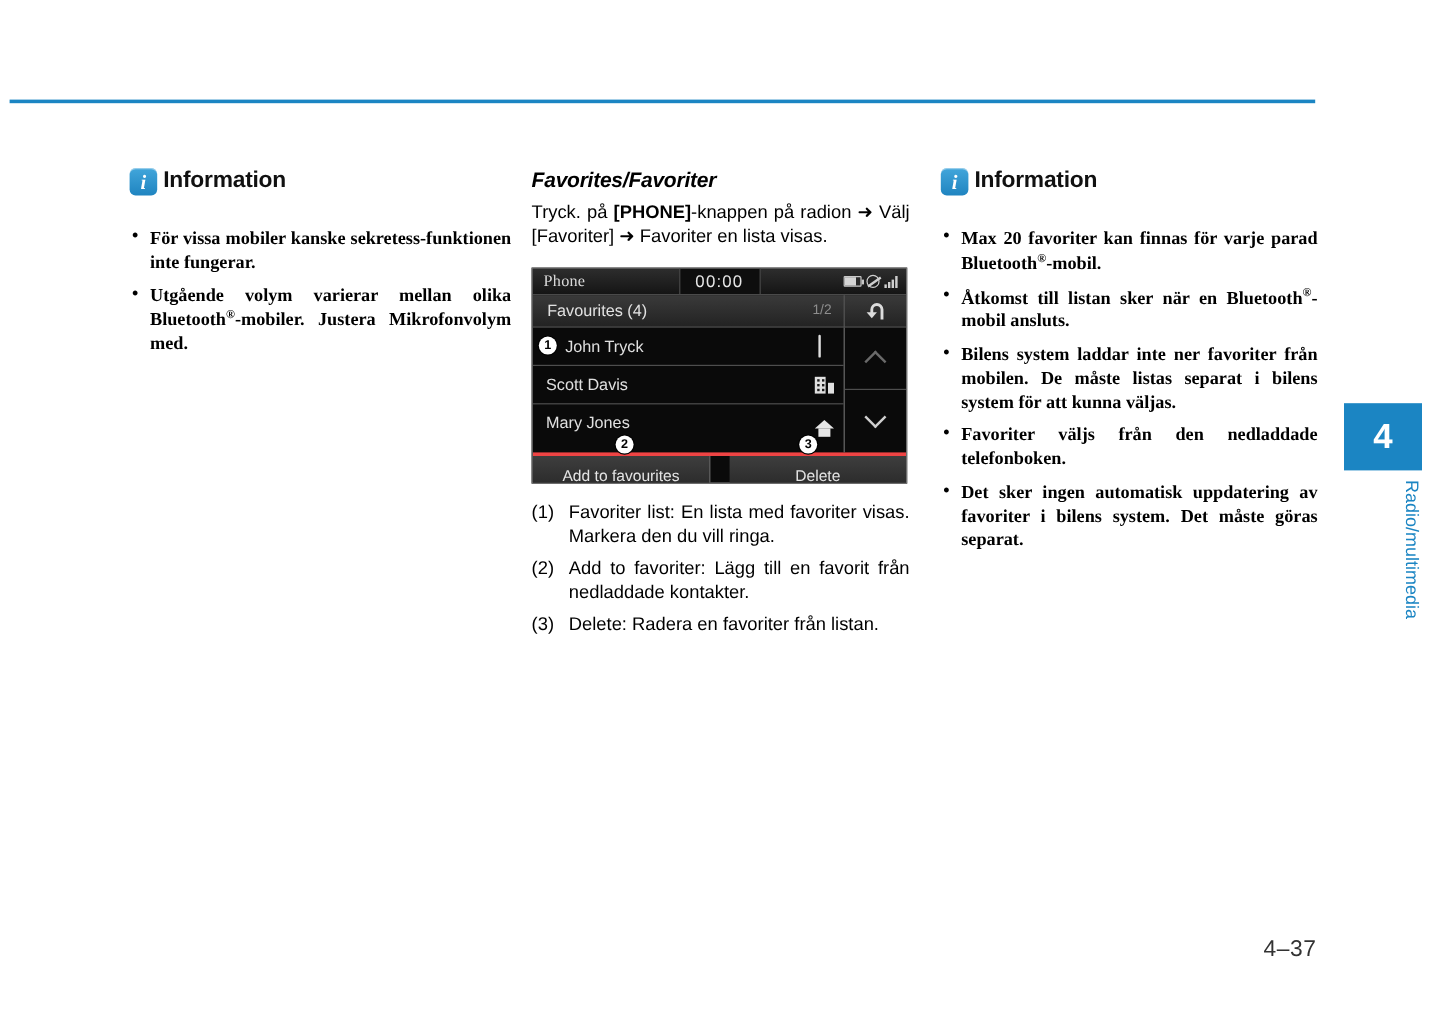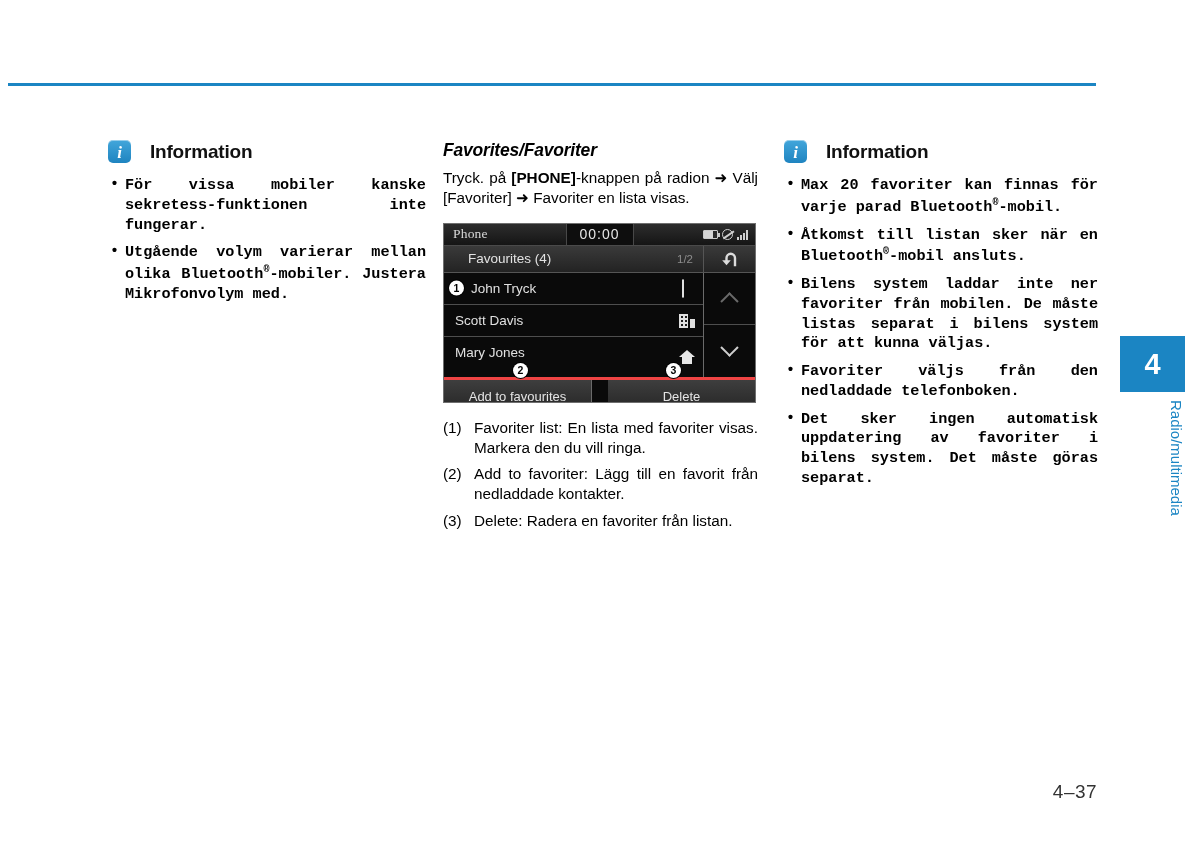--- a/index.html
+++ b/index.html
@@ -34,23 +34,23 @@
     position: absolute;
     top: 140px;
   }
   .col-left   { left: 108px; width: 318px; }
   .col-mid    { left: 443px; width: 315px; }
   .col-right  { left: 784px; width: 314px; }
 
   
   .info-head {
     display: flex;
-    align-items: center;
-    gap: 19px;
-    margin-bottom: 13px;
+    align-items: flex-start;
+    gap: 5px;
+    margin-bottom: 26px;
   }
   .info-icon {
     width: 23px;
     height: 23px;
     border-radius: 5px;
     background: linear-gradient(#42a6db, #1f84c0);
     position: relative;
     flex: 0 0 auto;
     box-shadow: inset 0 1px 0 rgba(255,255,255,.45);
   }
@@ -74,21 +74,21 @@
     color: #111111;
     letter-spacing: -0.2px;
   }
 
   
   ul.bullets { list-style: none; }
   ul.bullets > li {
     position: relative;
     padding-left: 17px;
     margin-bottom: 8px;
-    font-family: Liberation Mono, monospace;
+    font-family: Liberation Serif, serif;
     font-weight: bold;
     font-size: 15.2px;
     line-height: 1.30;
     color: #000000;
     text-align: justify;
     text-justify: inter-word;
     hyphens: manual;
   }
   ul.bullets > li:last-child { margin-bottom: 0; }
   ul.bullets > li::before {
@@ -238,21 +238,21 @@
     height: 27px;
     display: flex;
     align-items: center;
     background: linear-gradient(#3a3a3a, #232323);
     border-bottom: 1px solid #555;
     position: relative;
   }
   .scr-subhead-title {
     color: #e2e2e2;
     font-size: 13.5px;
-    padding-left: 24px;
+    padding-left: 12px;
   }
   .scr-page-ind {
     position: absolute;
     right: 62px;
     color: #8d8d8d;
     font-size: 11.5px;
   }
   .scr-back {
     position: absolute;
     right: 0; top: 0;

